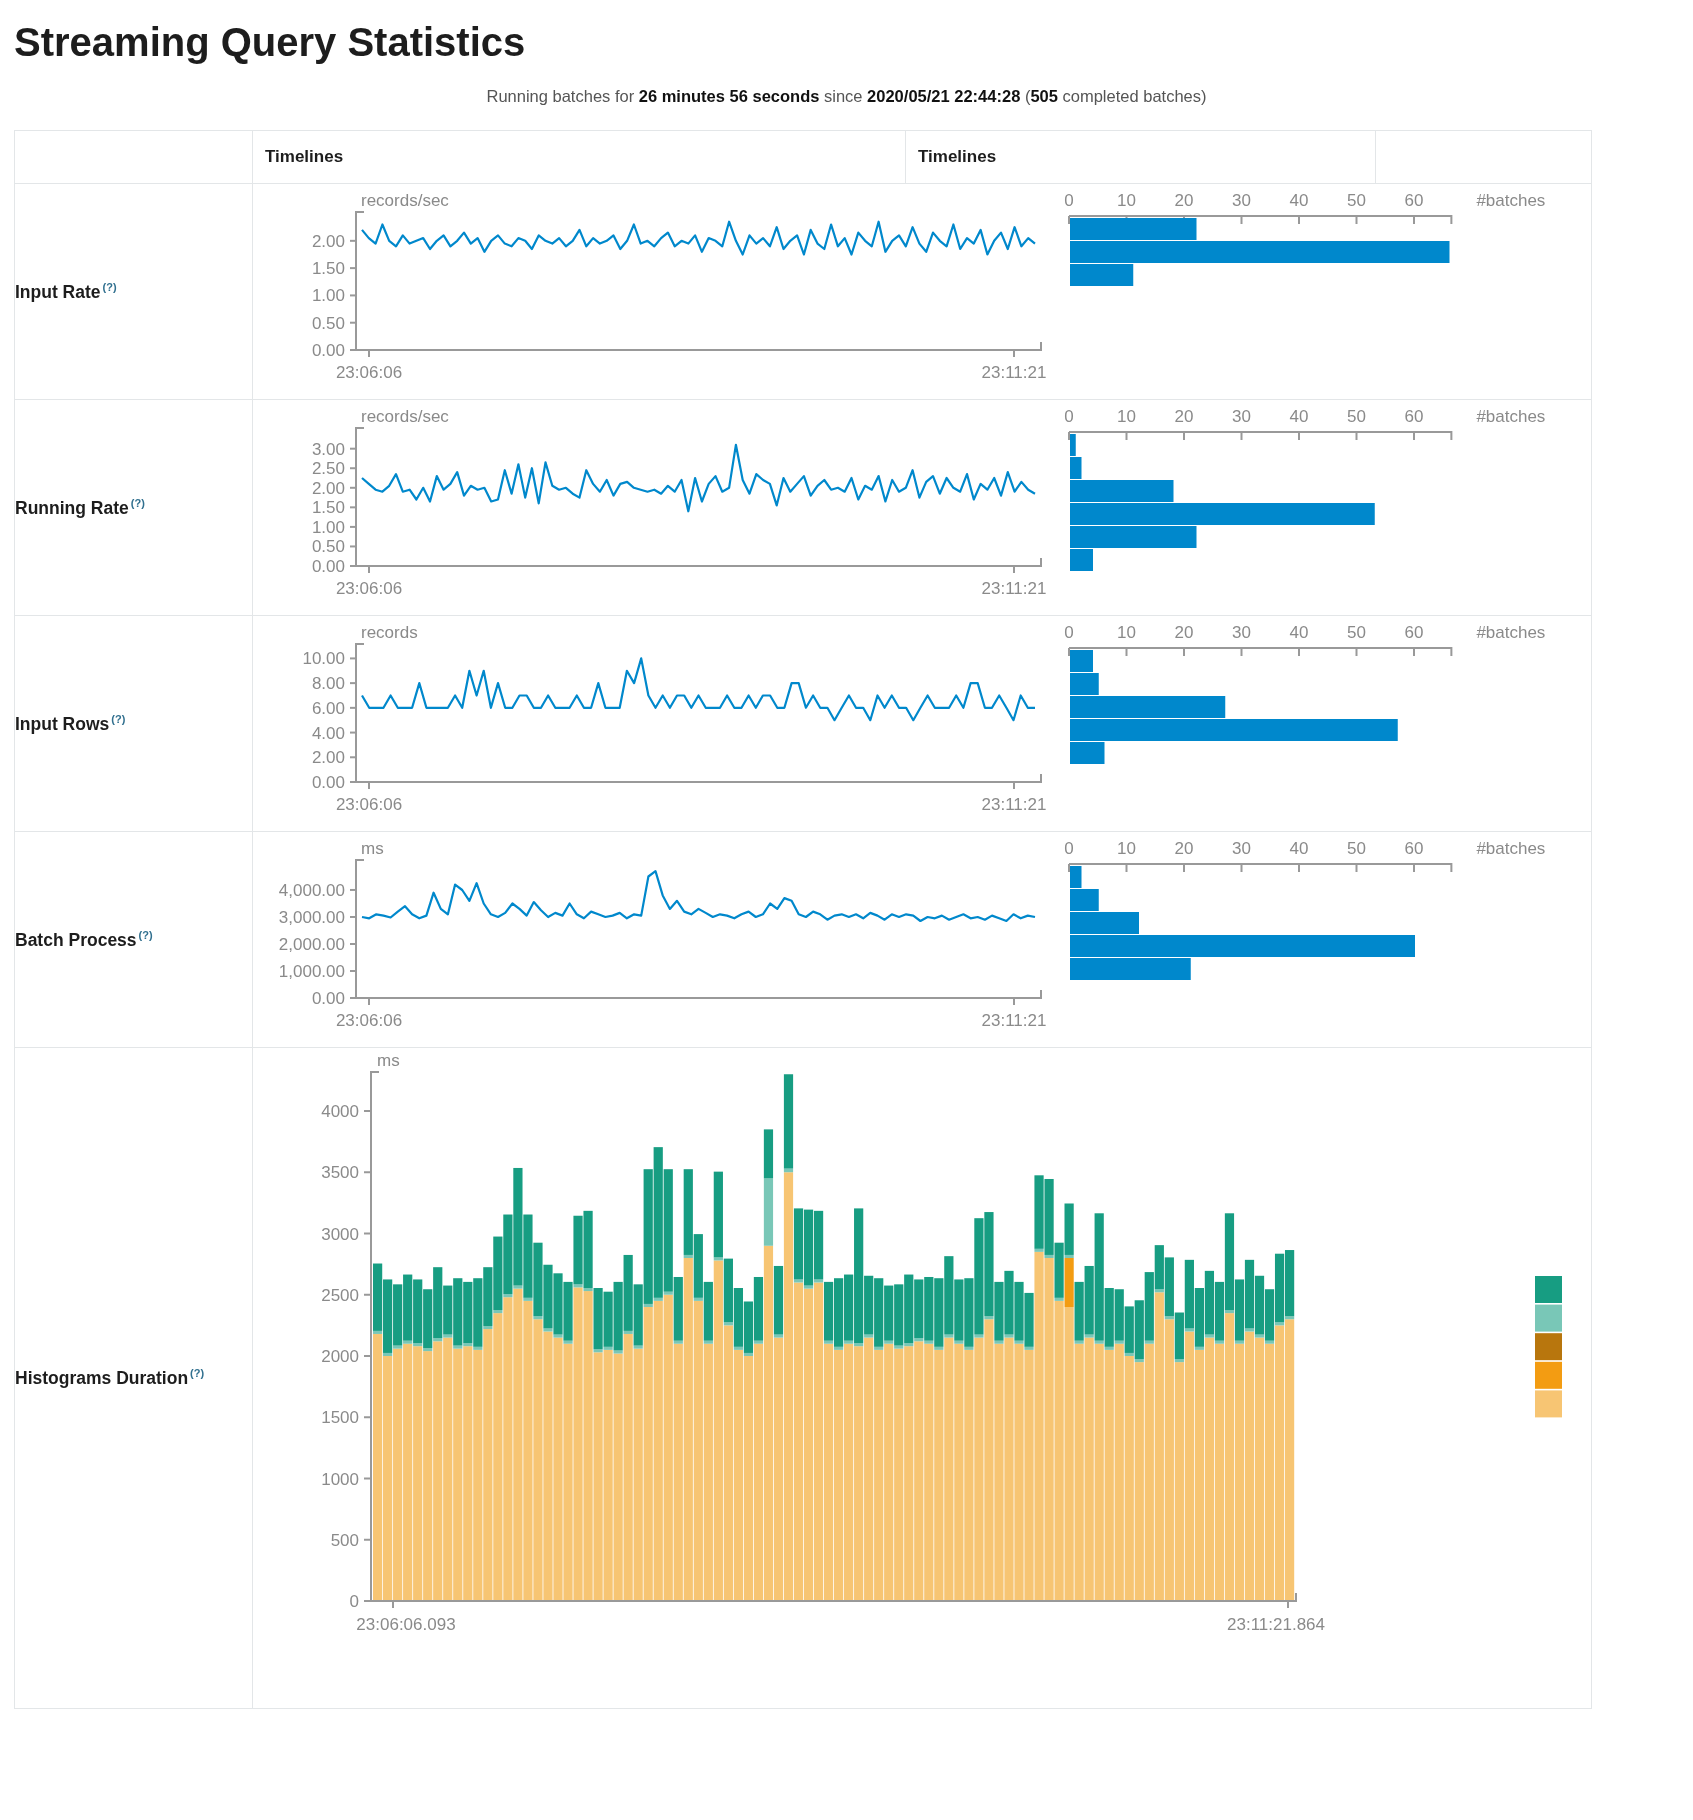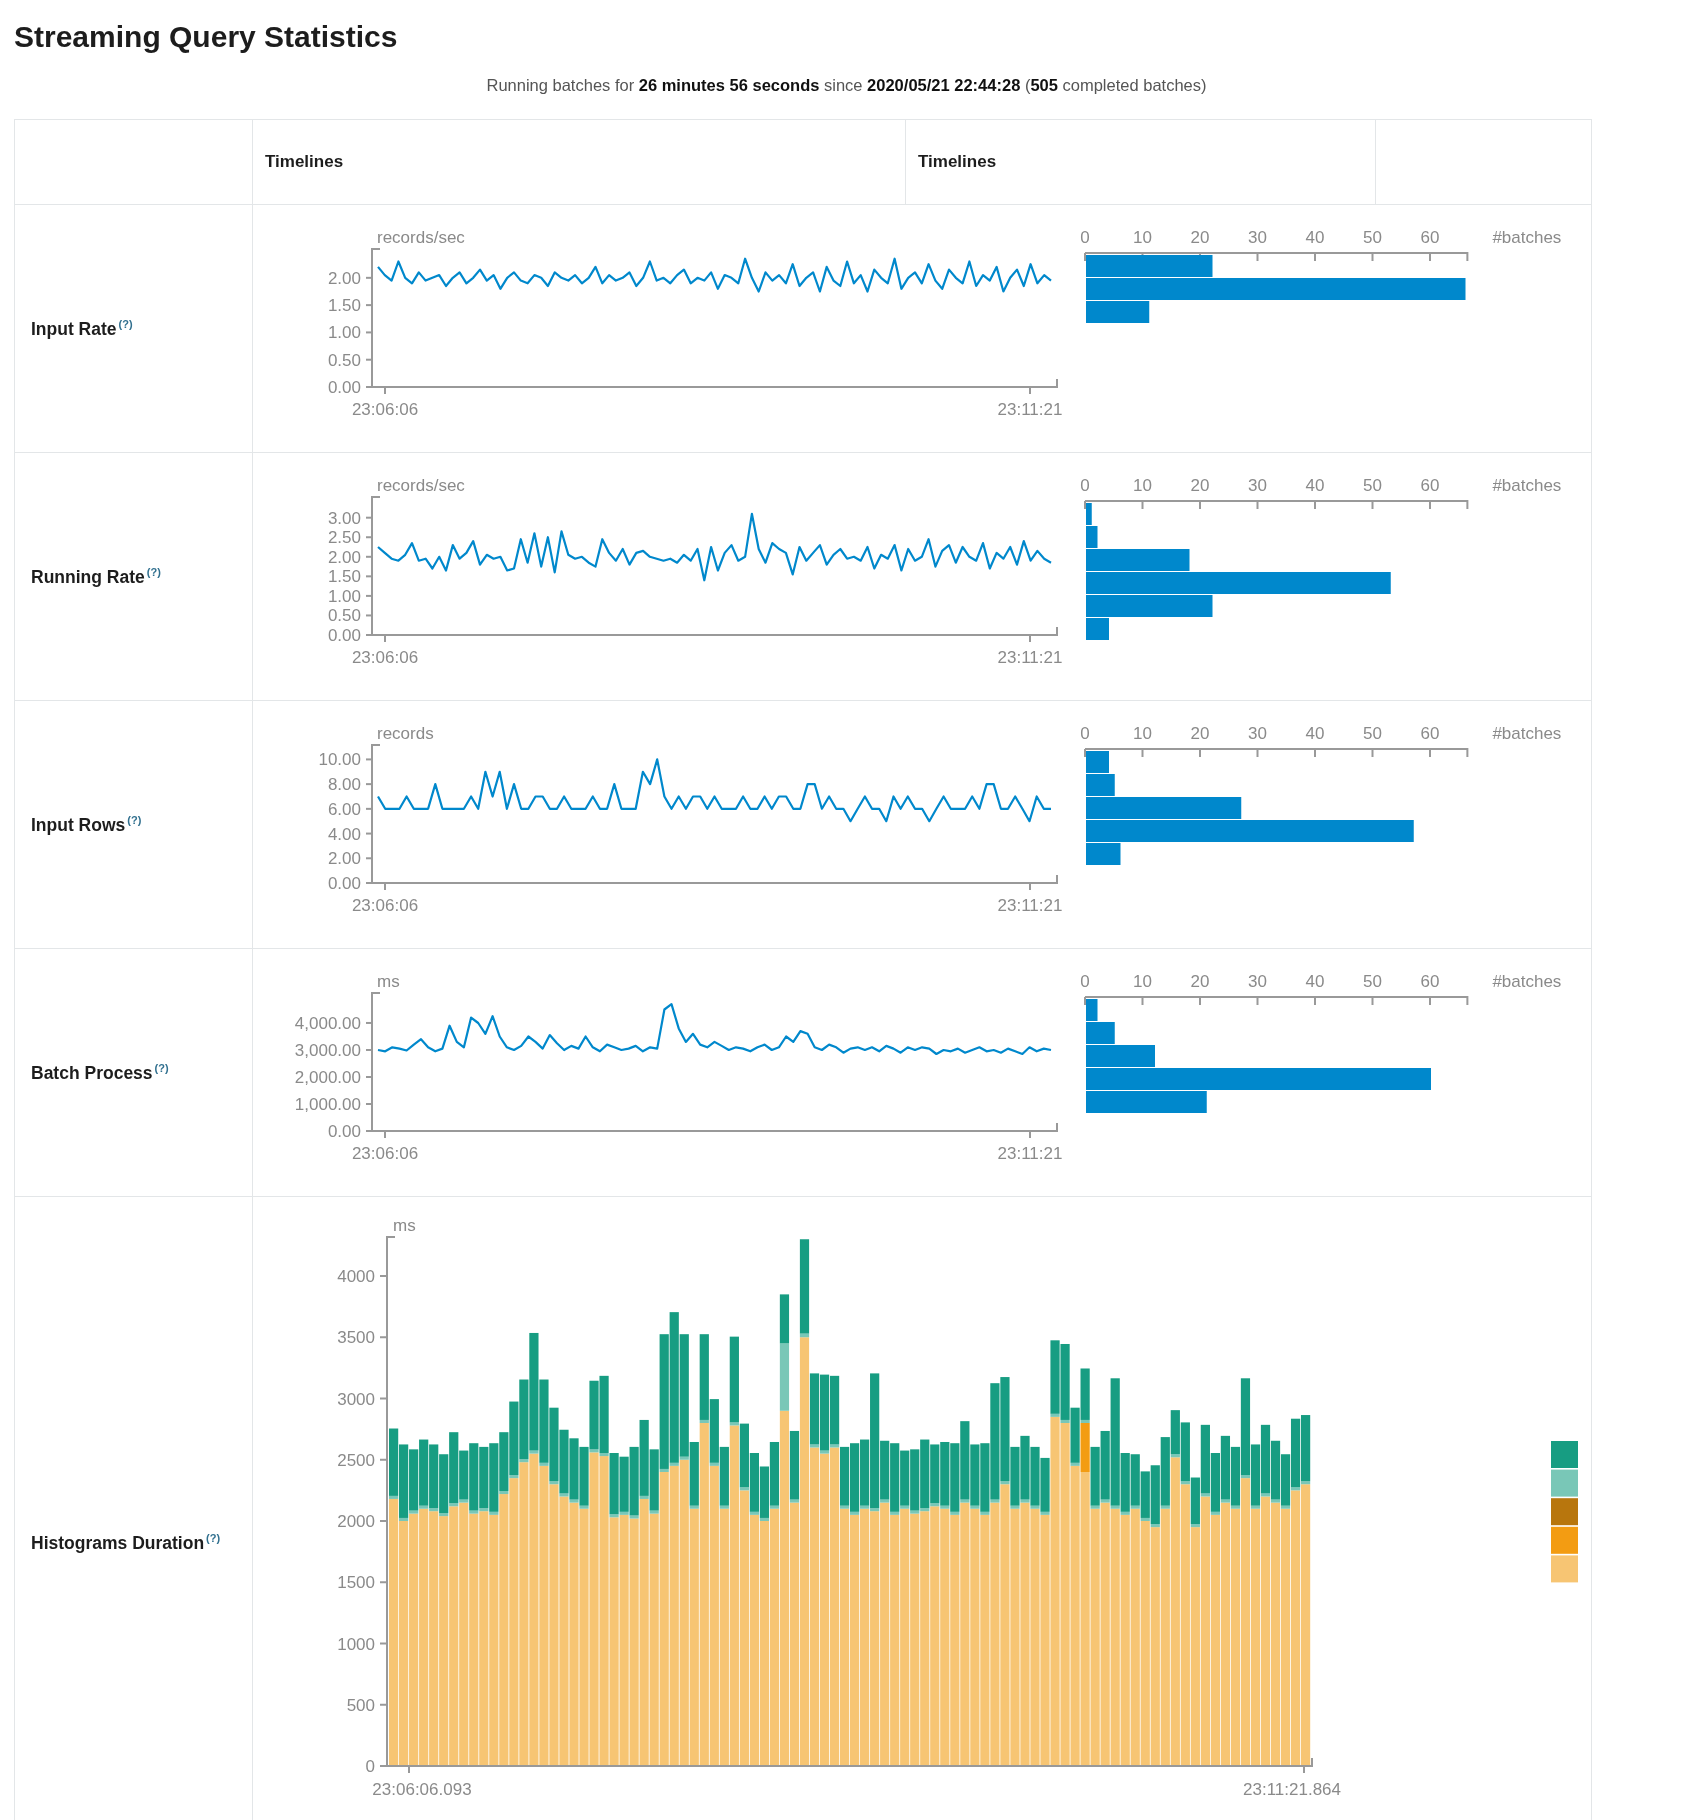--- a/index.html
+++ b/index.html
@@ -1,24 +1,24 @@
 <!DOCTYPE html>
 <html><head>
 <meta charset="utf-8">
 <style>
   html,body{margin:0;padding:0;background:#fff;}
   body{font-family:"Liberation Sans","DejaVu Sans",sans-serif;color:#4a4a4a;width:1693px;min-height:1820px;}
   .page{padding:14px 14px 20px 14px;}
-  h1.title{margin:6px 0 0 0;font-size:30px;font-weight:700;color:#1d1d1d;letter-spacing:0;}
+  h1.title{margin:6px 0 0 0;font-size:40px;font-weight:700;color:#1d1d1d;letter-spacing:0;}
   .running{margin:22px 0 0 0;font-size:16.5px;color:#555;text-align:center;}
   .running b{color:#111;}
   .meta{margin:28px 0 0 0;font-size:16.5px;line-height:27px;color:#555;}
   .meta b{color:#111;}
   table.stats{border-collapse:collapse;margin-top:24px;table-layout:fixed;width:1577px;}
-  table.stats th, table.stats td{border:1px solid #e3e6e8;padding:16px;vertical-align:middle;}
+  table.stats th, table.stats td{border:1px solid #e3e6e8;padding:0;vertical-align:middle;}
   th.corner{width:238px;}
   th.h-tl{width:653px;}
   th.h-hist{width:470px;}
   th.h-extra{width:216px;border-top-style:hidden;border-right-style:hidden;}
   table.stats th{height:52px;text-align:left;font-size:17px;font-weight:700;color:#1d1d1d;padding-left:12px;}
   td.label-cell{padding-left:14px;font-size:17.5px;font-weight:700;color:#1d1d1d;}
   td.label-cell sup{font-size:11px;color:#31708f;font-weight:700;margin-left:2px;}
   td.chart-cell{height:215px;}
   td.op-cell{height:660px;}
   .charts-flex{display:flex;align-items:flex-end;font-size:0;}

